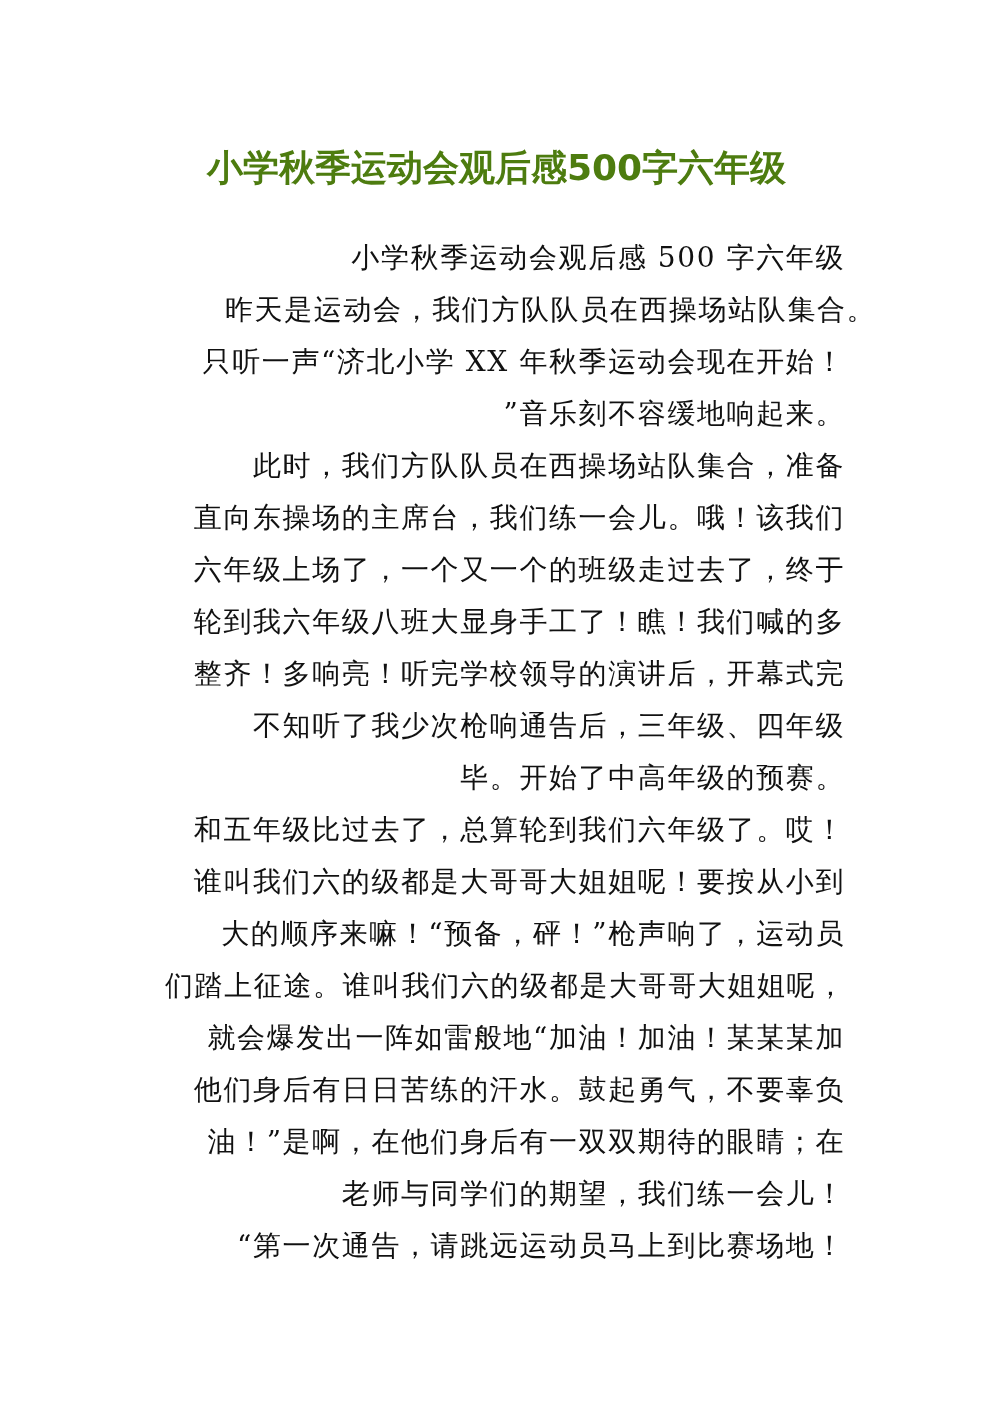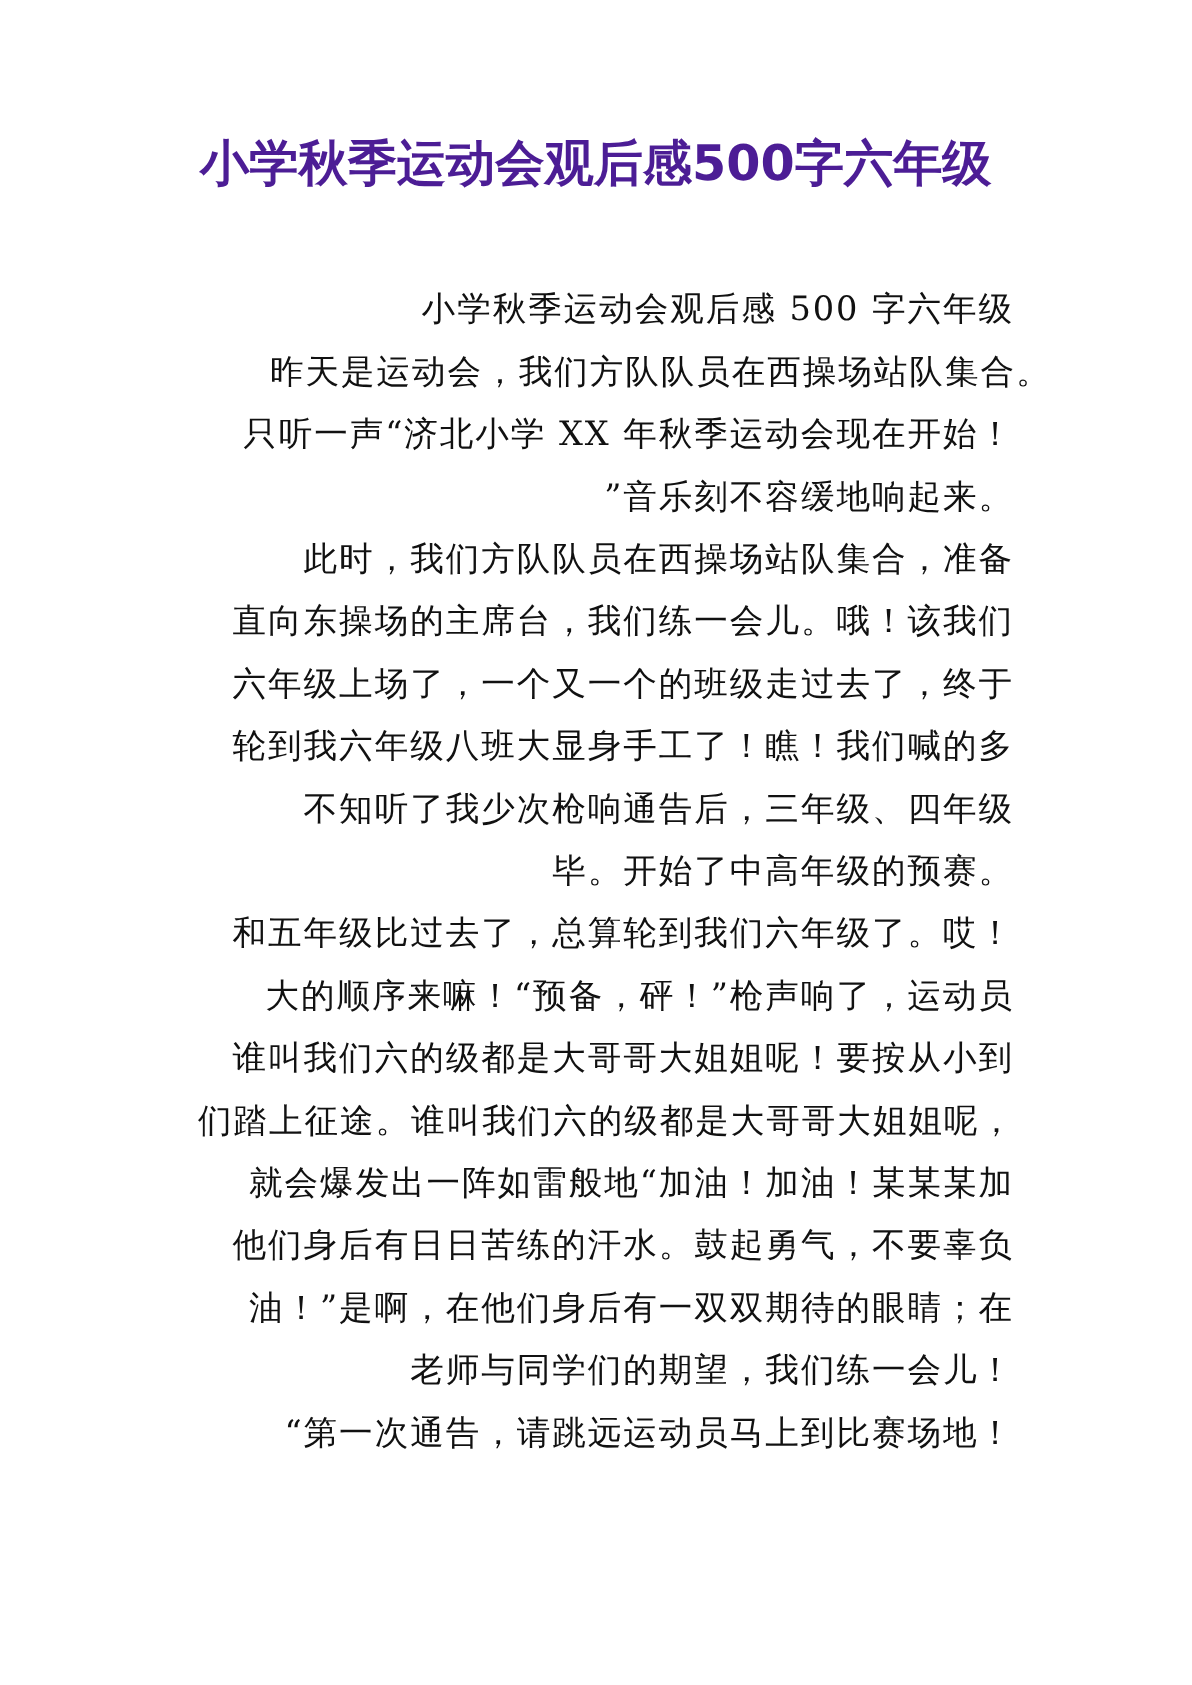--- a/index.html
+++ b/index.html
@@ -17,29 +17,29 @@
     .page {
       position: absolute;
       left: 0; top: 0;
       width: 993px;
       height: 1404px;
       background: #ffffff;
     }
     .doc-title {
       position: absolute;
       left: 0;
-      top: 108px;
+      top: 140px;
       width: 993px;
       text-align: center;
       font-family: "DejaVu Sans", "Liberation Sans", sans-serif;
       font-weight: bold;
-      font-size: 41px;
+      font-size: 36px;
       line-height: 56px;
       letter-spacing: 0px;
-      color: #4c1d95;
+      color: #4d7c0f;
       white-space: nowrap;
     }
     .body-text {
       position: absolute;
       left: 165px;
       top: 232px;
       width: 680px;
       font-family: "DejaVu Serif", "Liberation Serif", serif;
       font-size: 28px;
       line-height: 52px;
@@ -64,25 +64,26 @@
 
   <div class="body-text">
     <span class="line indent">小学秋季运动会观后感 500 字六年级</span>
     <span class="line indent">昨天是运动会，我们方队队员在西操场站队集合。</span>
     <span class="line">只听一声“济北小学 XX 年秋季运动会现在开始！</span>
     <span class="line">”音乐刻不容缓地响起来。</span>
     <span class="line indent">此时，我们方队队员在西操场站队集合，准备</span>
     <span class="line">直向东操场的主席台，我们练一会儿。哦！该我们</span>
     <span class="line">六年级上场了，一个又一个的班级走过去了，终于</span>
     <span class="line">轮到我六年级八班大显身手工了！瞧！我们喊的多</span>
+    <span class="line">整齐！多响亮！听完学校领导的演讲后，开幕式完</span>
     <span class="line indent">不知听了我少次枪响通告后，三年级、四年级</span>
     <span class="line">毕。开始了中高年级的预赛。</span>
     <span class="line">和五年级比过去了，总算轮到我们六年级了。哎！</span>
+    <span class="line">谁叫我们六的级都是大哥哥大姐姐呢！要按从小到</span>
     <span class="line">大的顺序来嘛！“预备，砰！”枪声响了，运动员</span>
-    <span class="line">谁叫我们六的级都是大哥哥大姐姐呢！要按从小到</span>
     <span class="line">们踏上征途。谁叫我们六的级都是大哥哥大姐姐呢，</span>
     <span class="line">就会爆发出一阵如雷般地“加油！加油！某某某加</span>
     <span class="line">他们身后有日日苦练的汗水。鼓起勇气，不要辜负</span>
     <span class="line">油！”是啊，在他们身后有一双双期待的眼睛；在</span>
     <span class="line">老师与同学们的期望，我们练一会儿！</span>
     <span class="line indent">“第一次通告，请跳远运动员马上到比赛场地！</span>
   </div>
 </div>
 
 </body></html>

